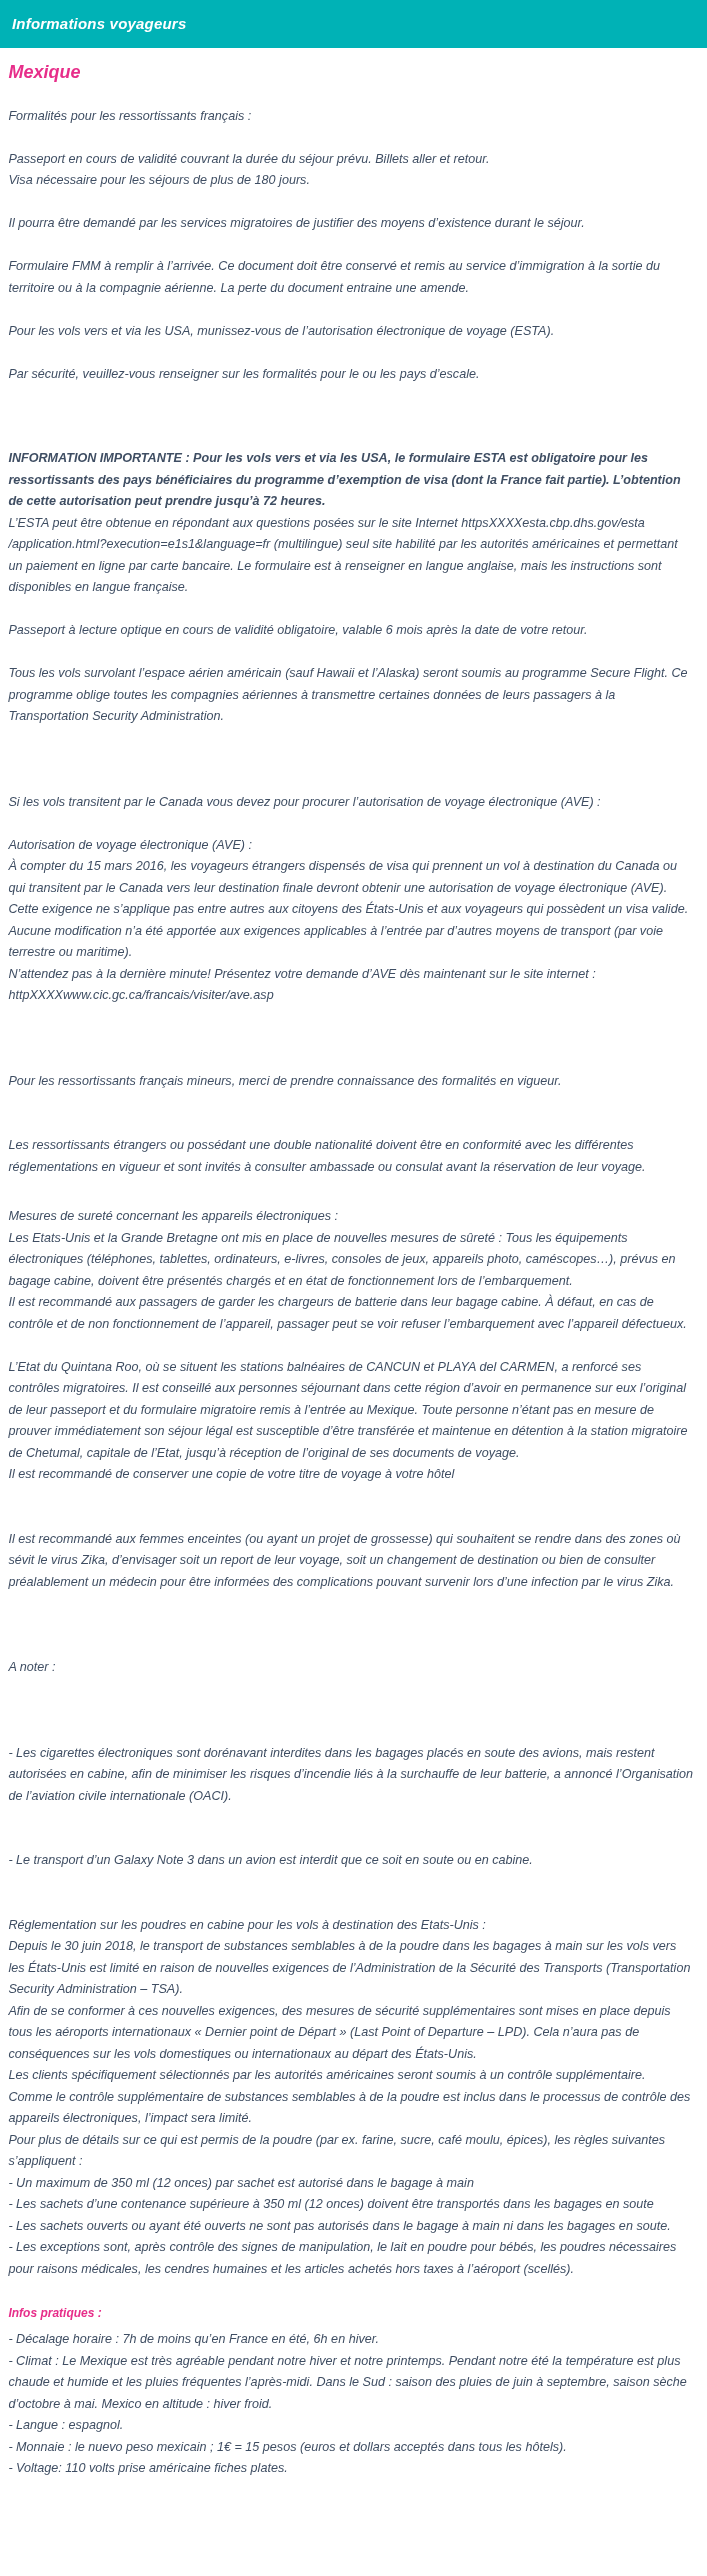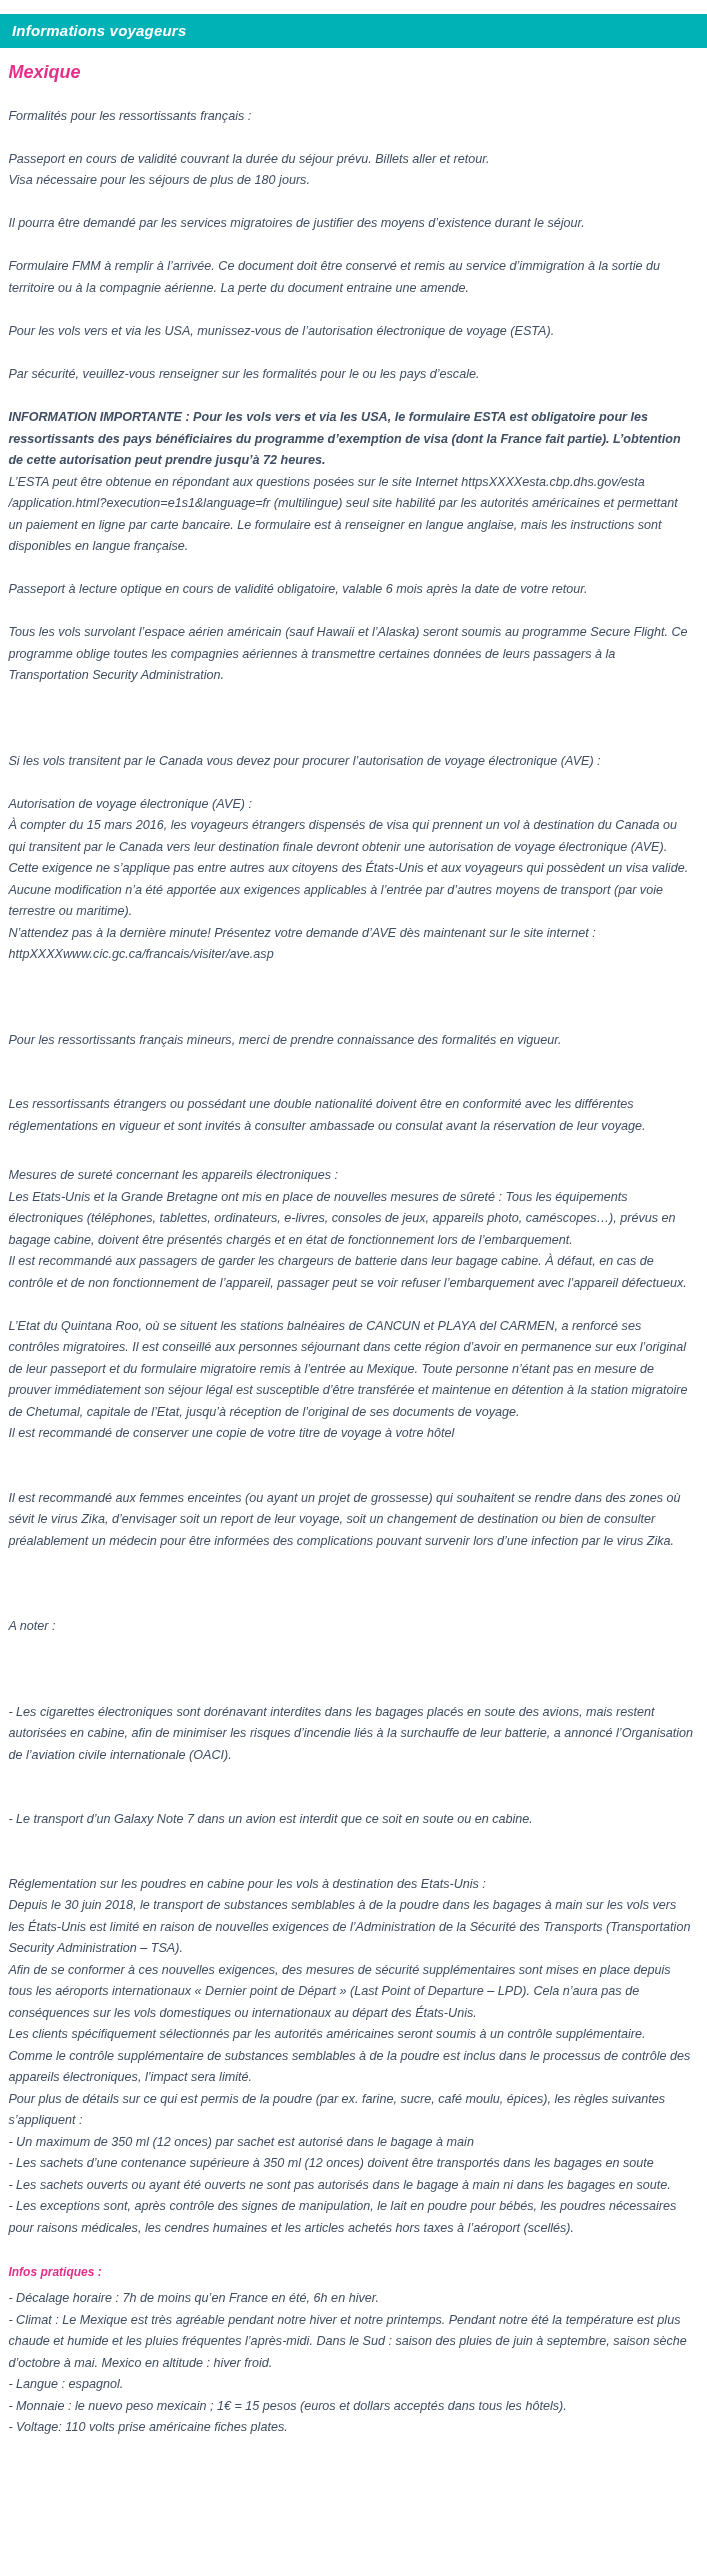--- a/index.html
+++ b/index.html
@@ -9,25 +9,24 @@
     width:708px;
     min-height:2576px;
     font-family:"Liberation Sans", sans-serif;
     font-style:italic;
     font-size:12.6px;
     line-height:21.5px;
     color:var(--text, #3f4e63);
   }
   .topbar {
     background:var(--accent-teal, #00b2b6);
-    height:34px;
+    height:48px;
     display:flex;
     align-items:center;
     padding:0 12px;
-    margin-top:14px;
   }
   .topbar-title {
     color:#ffffff;
     font-weight:bold;
     font-size:15px;
     letter-spacing:0.2px;
   }
   .content {
     padding:0 13px 26px 8.4px;
   }
@@ -63,41 +62,41 @@
 <main class="content">
   <h1 class="country-title">Mexique</h1>
   <div id="blocks">
       <p class="block p" style="margin-top: 21.5px;">Formalités pour les ressortissants français :</p>
       <p class="block p" style="margin-top: 21.5px;">Passeport en cours de validité couvrant la durée du séjour prévu. Billets aller et retour.
 Visa nécessaire pour les séjours de plus de 180 jours.</p>
       <p class="block p" style="margin-top: 21.5px;">Il pourra être demandé par les services migratoires de justifier des moyens d’existence durant le séjour.</p>
       <p class="block p" style="margin-top: 21.5px;">Formulaire FMM à remplir à l’arrivée. Ce document doit être conservé et remis au service d’immigration à la sortie du territoire ou à la compagnie aérienne. La perte du document entraine une amende.</p>
       <p class="block p" style="margin-top: 21.5px;">Pour les vols vers et via les USA, munissez-vous de l’autorisation électronique de voyage (ESTA).</p>
       <p class="block p" style="margin-top: 21.5px;">Par sécurité, veuillez-vous renseigner sur les formalités pour le ou les pays d’escale.</p>
-      <p class="block strong" style="margin-top: 22px;">INFORMATION IMPORTANTE : Pour les vols vers et via les USA, le formulaire ESTA est obligatoire pour les ressortissants des pays bénéficiaires du programme d’exemption de visa (dont la France fait partie). L’obtention de cette autorisation peut prendre jusqu’à 72 heures.</p>
+      <p class="block strong" style="margin-top: 63px;">INFORMATION IMPORTANTE : Pour les vols vers et via les USA, le formulaire ESTA est obligatoire pour les ressortissants des pays bénéficiaires du programme d’exemption de visa (dont la France fait partie). L’obtention de cette autorisation peut prendre jusqu’à 72 heures.</p>
       <p class="block p" style="">L’ESTA peut être obtenue en répondant aux questions posées sur le site Internet httpsXXXXesta.cbp.dhs.gov/esta
 /application.html?execution=e1s1&amp;language=fr (multilingue) seul site habilité par les autorités américaines et permettant un paiement en ligne par carte bancaire. Le formulaire est à renseigner en langue anglaise, mais les instructions sont disponibles en langue française.</p>
       <p class="block p" style="margin-top: 21.5px;">Passeport à lecture optique en cours de validité obligatoire, valable 6 mois après la date de votre retour.</p>
       <p class="block p" style="margin-top: 21.5px;">Tous les vols survolant l’espace aérien américain (sauf Hawaii et l’Alaska) seront soumis au programme Secure Flight. Ce programme oblige toutes les compagnies aériennes à transmettre certaines données de leurs passagers à la Transportation Security Administration.</p>
       <p class="block p" style="margin-top: 64px;">Si les vols transitent par le Canada vous devez pour procurer l’autorisation de voyage électronique (AVE) :</p>
       <p class="block p" style="margin-top: 21.5px;">Autorisation de voyage électronique (AVE) :
 À compter du 15 mars 2016, les voyageurs étrangers dispensés de visa qui prennent un vol à destination du Canada ou qui transitent par le Canada vers leur destination finale devront obtenir une autorisation de voyage électronique (AVE). Cette exigence ne s’applique pas entre autres aux citoyens des États-Unis et aux voyageurs qui possèdent un visa valide. Aucune modification n’a été apportée aux exigences applicables à l’entrée par d’autres moyens de transport (par voie terrestre ou maritime).
 N’attendez pas à la dernière minute! Présentez votre demande d’AVE dès maintenant sur le site internet :
 httpXXXXwww.cic.gc.ca/francais/visiter/ave.asp</p>
       <p class="block p" style="margin-top: 64px;">Pour les ressortissants français mineurs, merci de prendre connaissance des formalités en vigueur.</p>
       <p class="block p" style="margin-top: 43px;">Les ressortissants étrangers ou possédant une double nationalité doivent être en conformité avec les différentes réglementations en vigueur et sont invités à consulter ambassade ou consulat avant la réservation de leur voyage.</p>
       <p class="block p" style="margin-top: 28px;">Mesures de sureté concernant les appareils électroniques :
 Les Etats-Unis et la Grande Bretagne ont mis en place de nouvelles mesures de sûreté : Tous les équipements électroniques (téléphones, tablettes, ordinateurs, e-livres, consoles de jeux, appareils photo, caméscopes…), prévus en bagage cabine, doivent être présentés chargés et en état de fonctionnement lors de l’embarquement.
 Il est recommandé aux passagers de garder les chargeurs de batterie dans leur bagage cabine. À défaut, en cas de contrôle et de non fonctionnement de l’appareil, passager peut se voir refuser l’embarquement avec l’appareil défectueux.</p>
       <p class="block p" style="margin-top: 21.5px;">L’Etat du Quintana Roo, où se situent les stations balnéaires de CANCUN et PLAYA del CARMEN, a renforcé ses contrôles migratoires. Il est conseillé aux personnes séjournant dans cette région d’avoir en permanence sur eux l’original de leur passeport et du formulaire migratoire remis à l’entrée au Mexique. Toute personne n’étant pas en mesure de prouver immédiatement son séjour légal est susceptible d’être transférée et maintenue en détention à la station migratoire de Chetumal, capitale de l’Etat, jusqu’à réception de l’original de ses documents de voyage.
 Il est recommandé de conserver une copie de votre titre de voyage à votre hôtel</p>
       <p class="block p" style="margin-top: 43px;">Il est recommandé aux femmes enceintes (ou ayant un projet de grossesse) qui souhaitent se rendre dans des zones où sévit le virus Zika, d’envisager soit un report de leur voyage, soit un changement de destination ou bien de consulter préalablement un médecin pour être informées des complications pouvant survenir lors d’une infection par le virus Zika.</p>
       <p class="block p" style="margin-top: 64px;">A noter :</p>
       <p class="block p" style="margin-top: 64px;">- Les cigarettes électroniques sont dorénavant interdites dans les bagages placés en soute des avions, mais restent autorisées en cabine, afin de minimiser les risques d’incendie liés à la surchauffe de leur batterie, a annoncé l’Organisation de l’aviation civile internationale (OACI).</p>
-      <p class="block p" style="margin-top: 43px;">- Le transport d’un Galaxy Note 7 dans un avion est interdit que ce soit en soute ou en cabine.</p>
+      <p class="block p" style="margin-top: 43px;">- Le transport d’un Galaxy Note 3 dans un avion est interdit que ce soit en soute ou en cabine.</p>
       <p class="block p" style="margin-top: 43px;">Réglementation sur les poudres en cabine pour les vols à destination des Etats-Unis :
 Depuis le 30 juin 2018, le transport de substances semblables à de la poudre dans les bagages à main sur les vols vers les États-Unis est limité en raison de nouvelles exigences de l’Administration de la Sécurité des Transports (Transportation Security Administration – TSA).
 Afin de se conformer à ces nouvelles exigences, des mesures de sécurité supplémentaires sont mises en place depuis tous les aéroports internationaux « Dernier point de Départ » (Last Point of Departure – LPD). Cela n’aura pas de conséquences sur les vols domestiques ou internationaux au départ des États-Unis.
 Les clients spécifiquement sélectionnés par les autorités américaines seront soumis à un contrôle supplémentaire.
 Comme le contrôle supplémentaire de substances semblables à de la poudre est inclus dans le processus de contrôle des appareils électroniques, l’impact sera limité.
 Pour plus de détails sur ce qui est permis de la poudre (par ex. farine, sucre, café moulu, épices), les règles suivantes s’appliquent :
 - Un maximum de 350 ml (12 onces) par sachet est autorisé dans le bagage à main
 - Les sachets d’une contenance supérieure à 350 ml (12 onces) doivent être transportés dans les bagages en soute
 - Les sachets ouverts ou ayant été ouverts ne sont pas autorisés dans le bagage à main ni dans les bagages en soute.
 - Les exceptions sont, après contrôle des signes de manipulation, le lait en poudre pour bébés, les poudres nécessaires pour raisons médicales, les cendres humaines et les articles achetés hors taxes à l’aéroport (scellés).</p>

